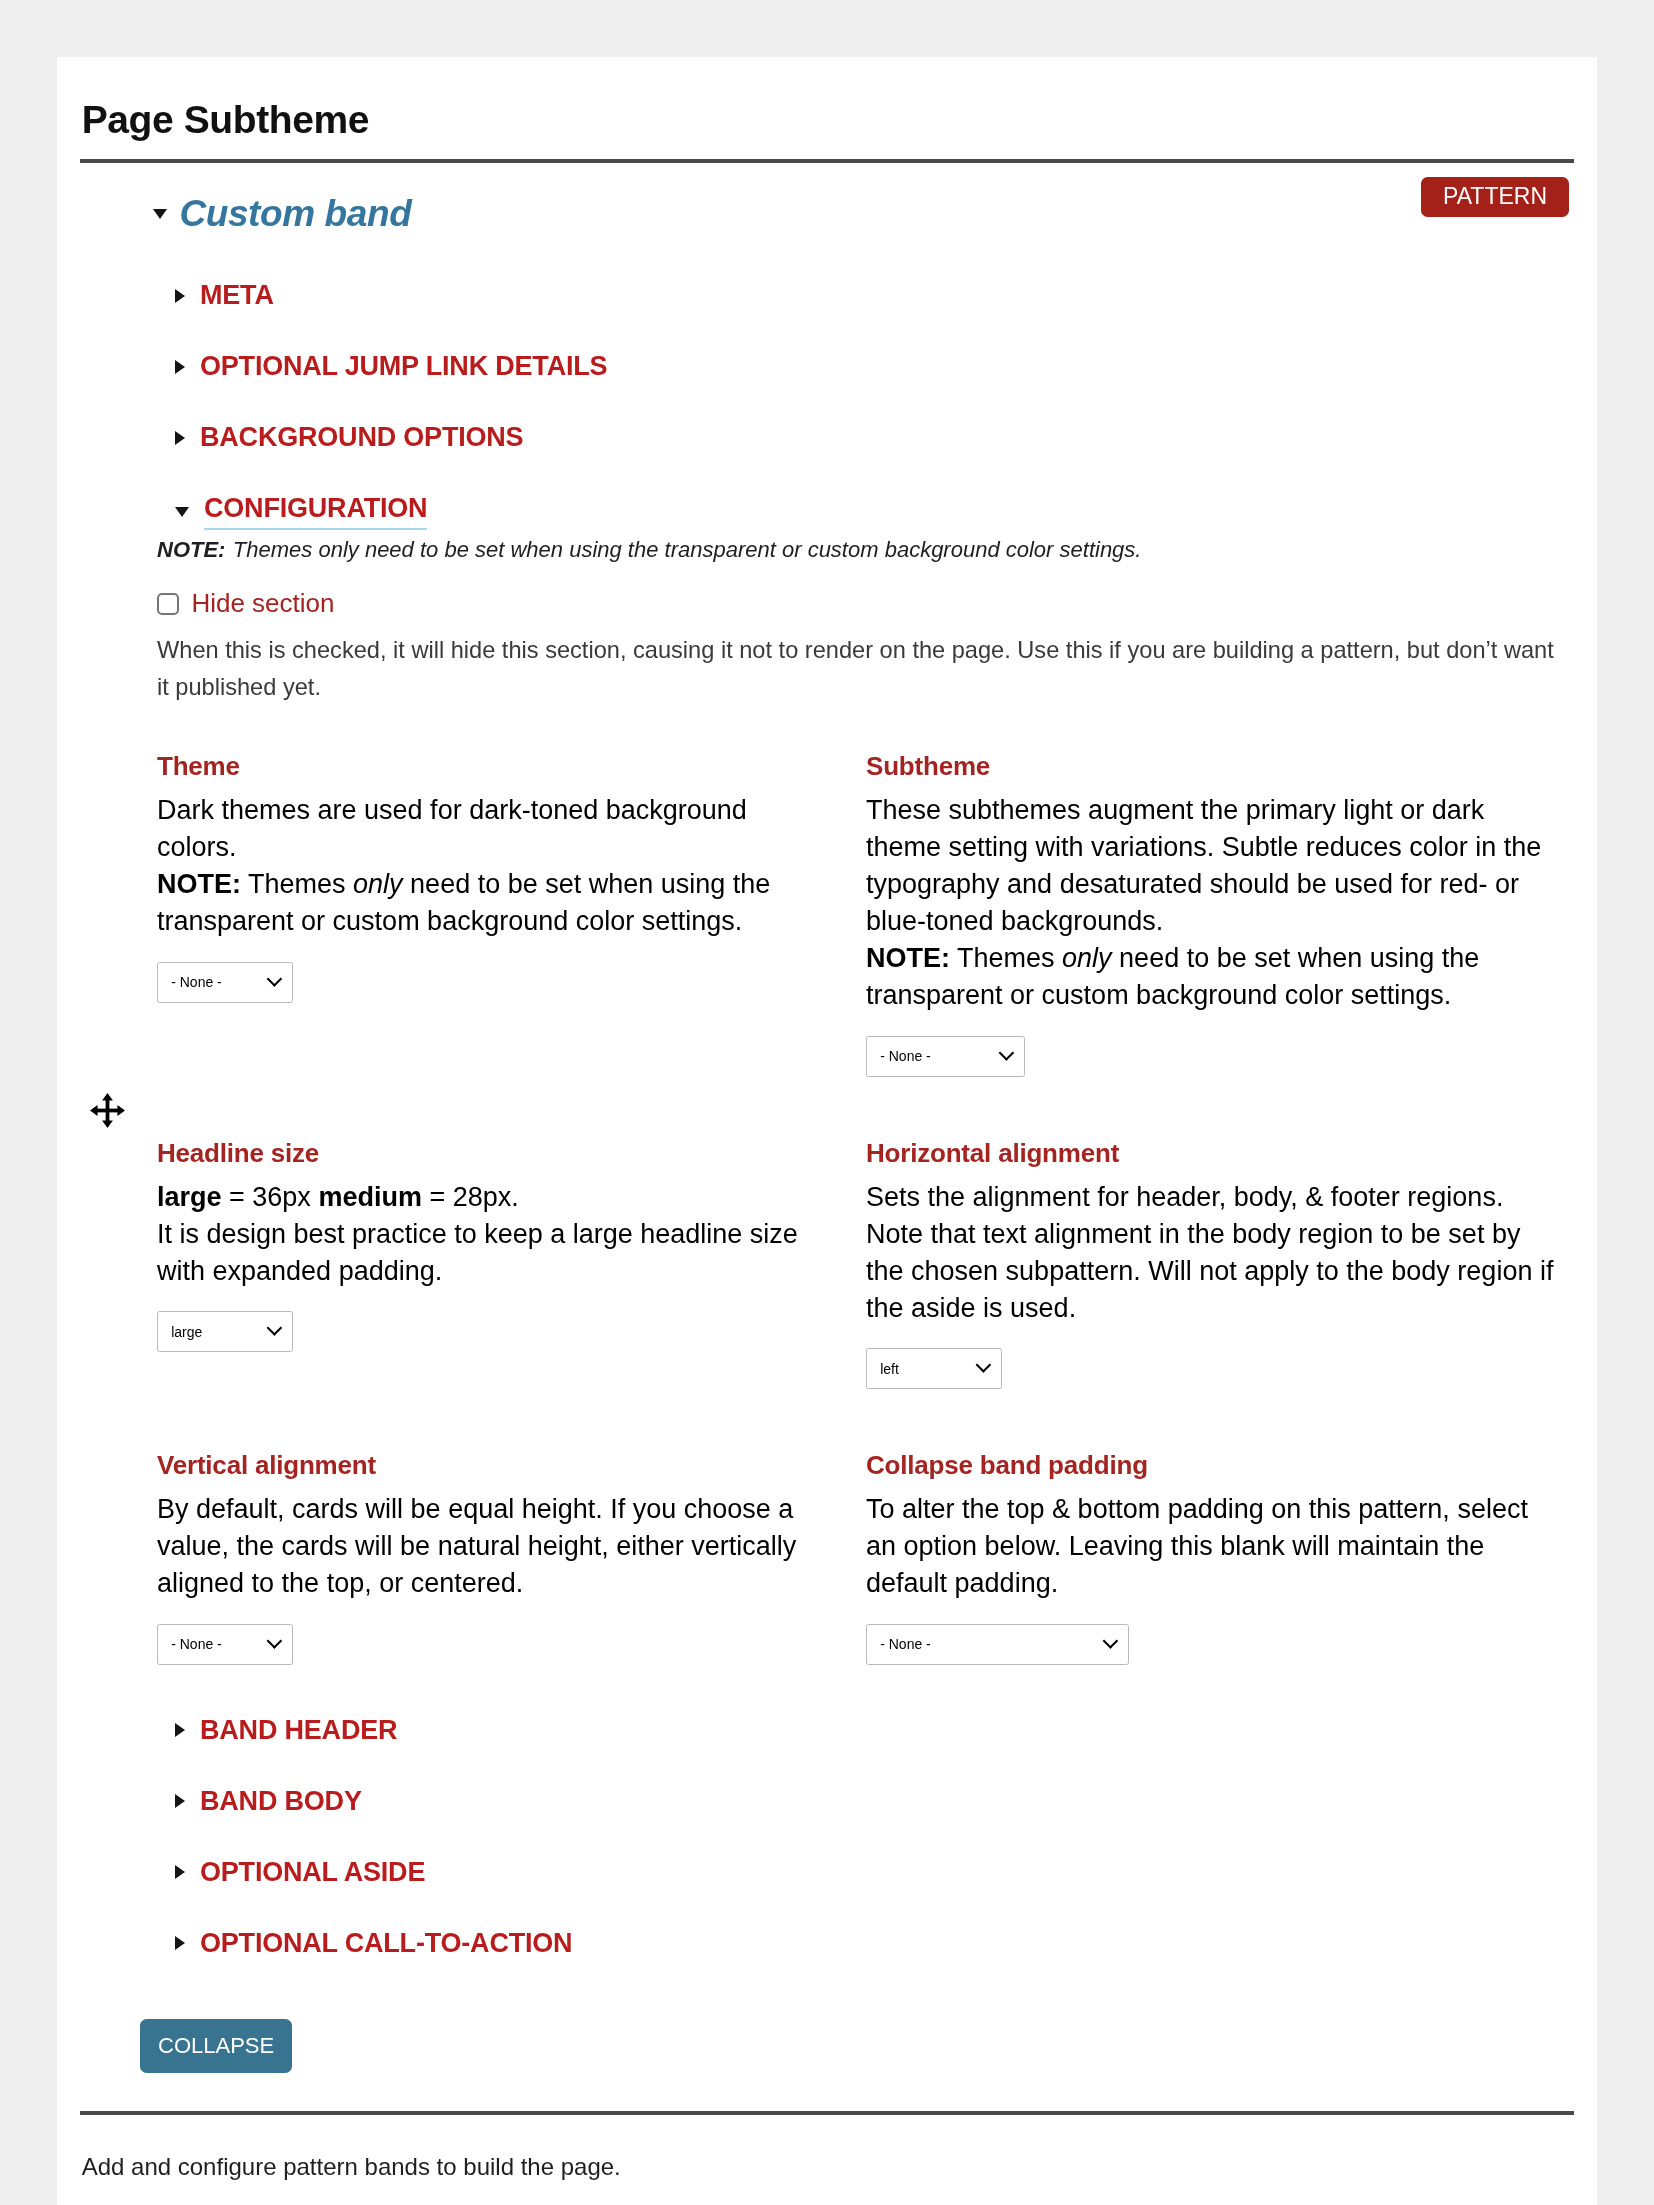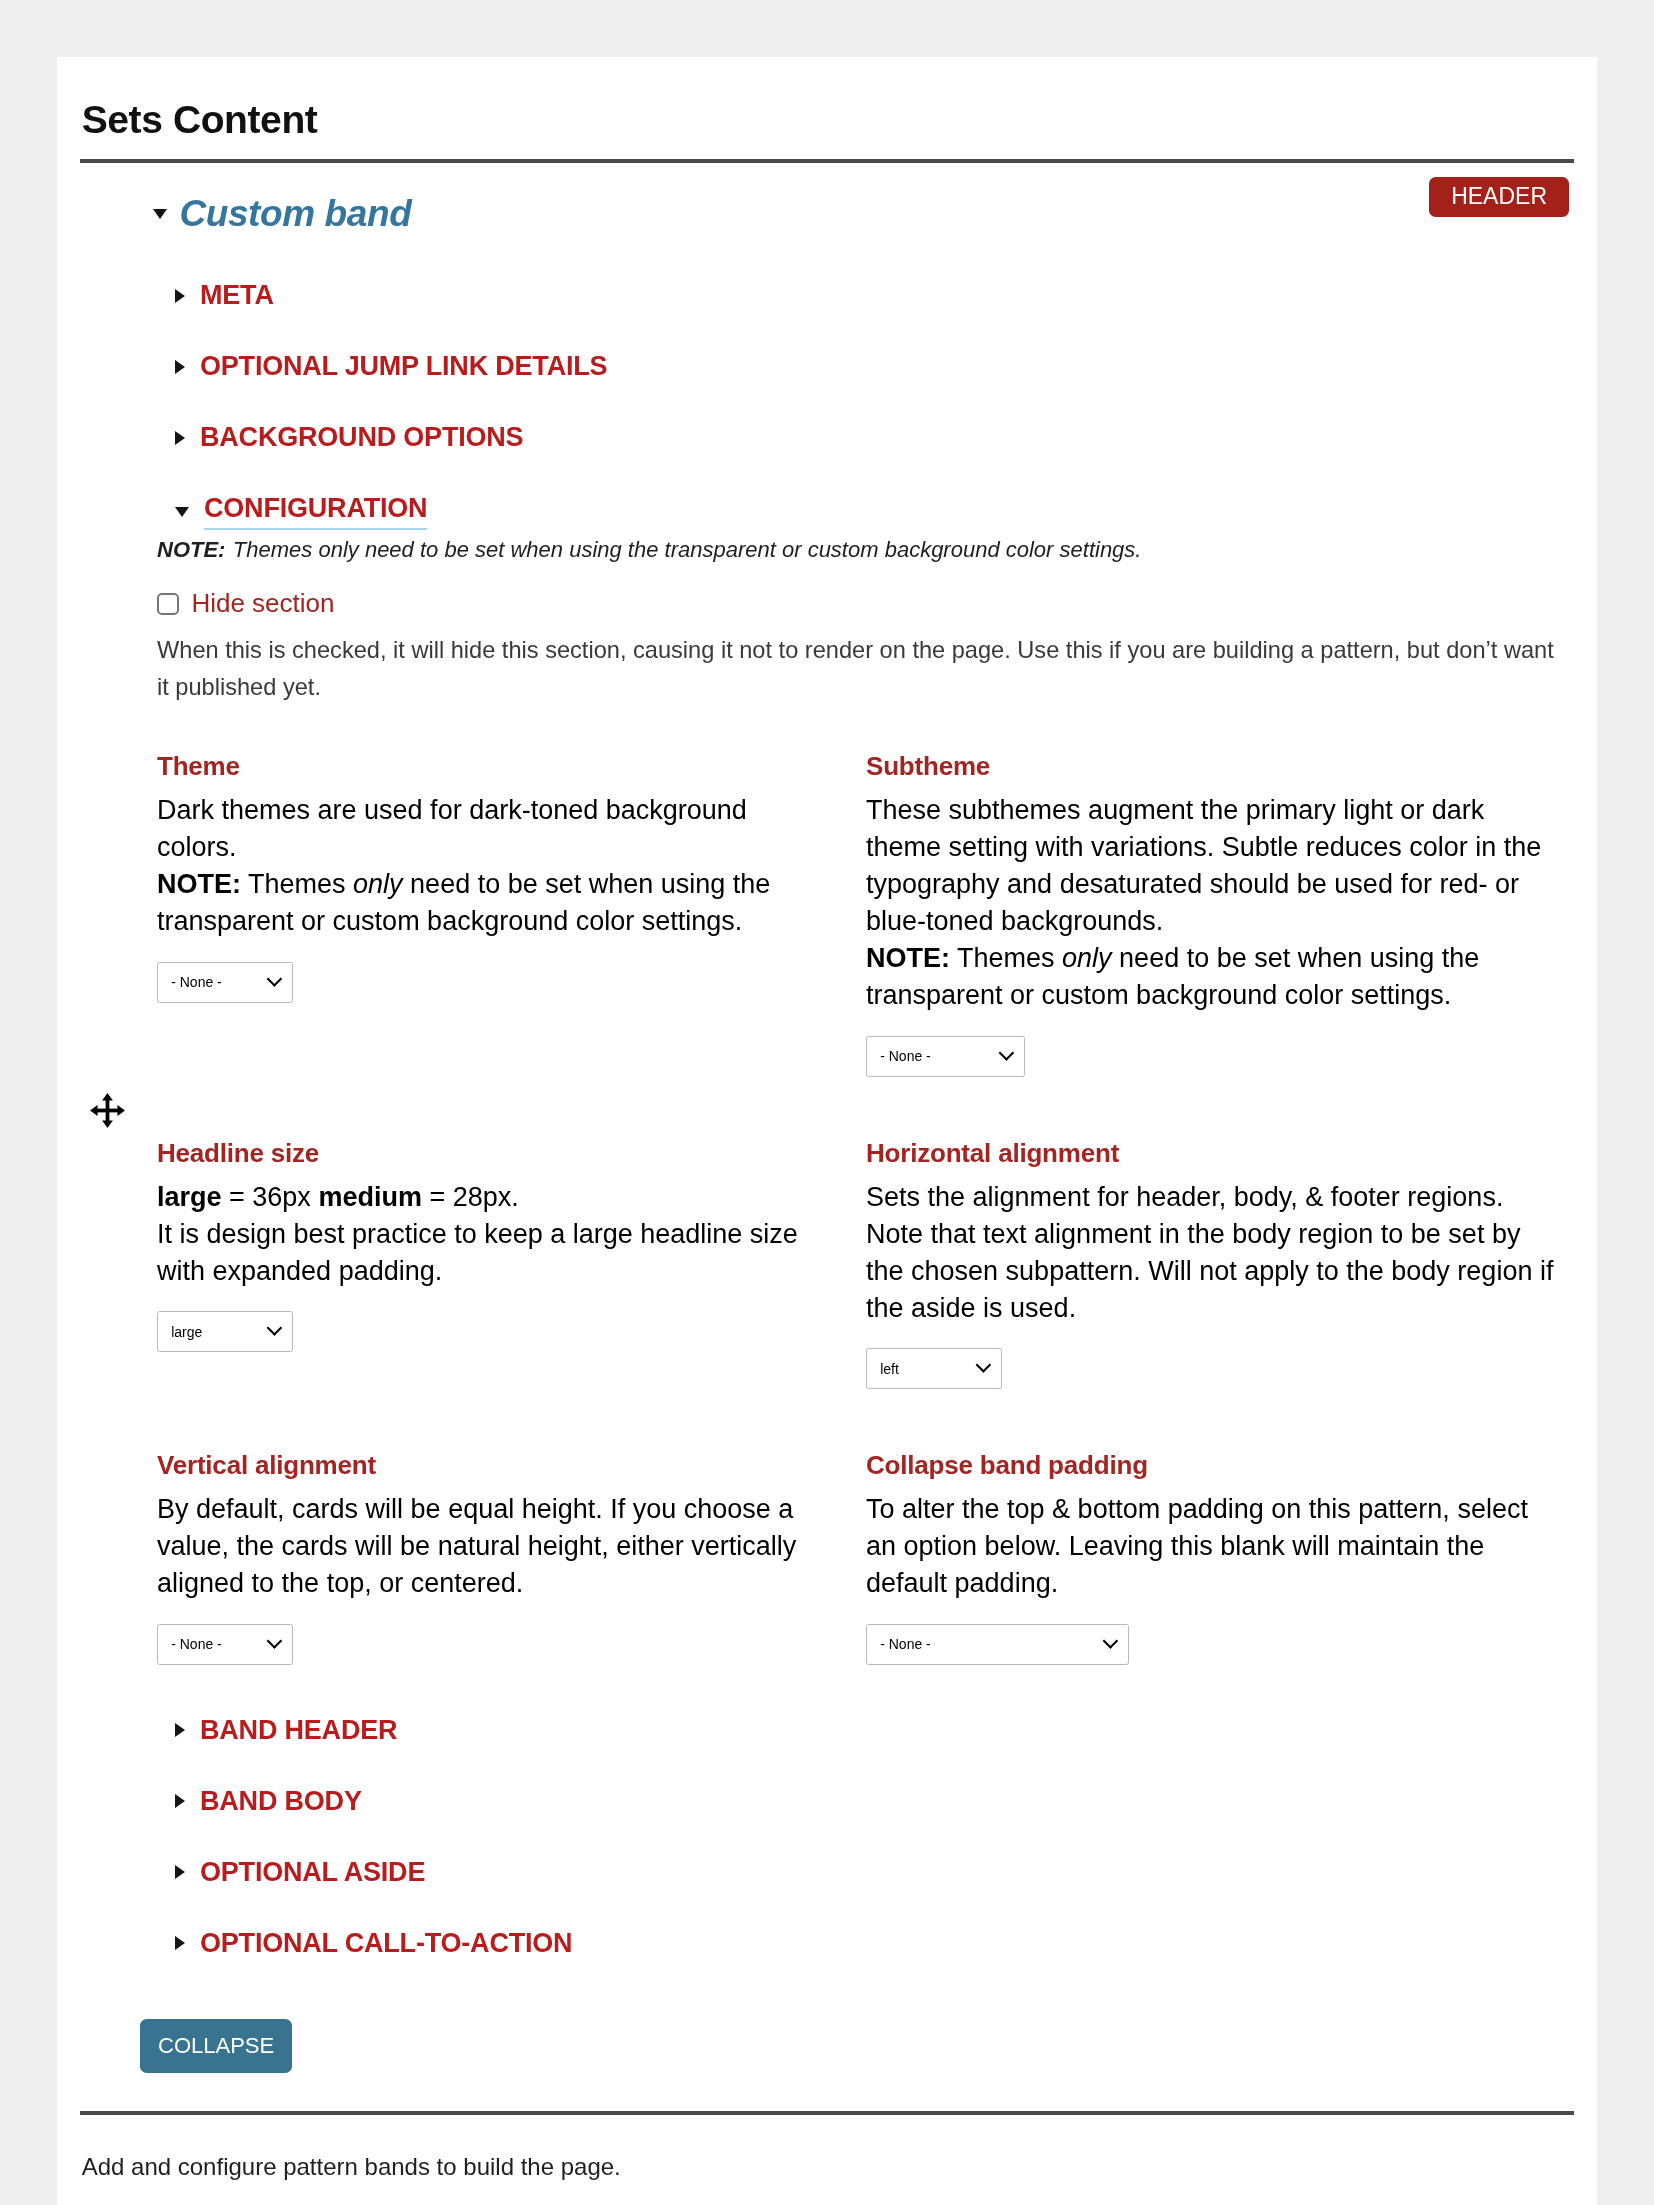--- a/index.html
+++ b/index.html
@@ -111,29 +111,29 @@
     background: #4a90e8; color: #fff; border: none; border-radius: 3px;
     font-family: inherit; font-size: 23px; cursor: pointer; letter-spacing: 0.2px;
   }
 </style>
 </head>
 <body>
 
 <div class="page">
   <div class="card">
 
-    <h1 class="page-title">Sets Content</h1>
+    <h1 class="page-title">Page Subtheme</h1>
     <div class="divider"></div>
 
     <div class="band">
       <div class="band-header">
         <span class="caret-down"></span>
         <a class="band-title">Custom band</a>
       </div>
-      <button class="remove-btn">HEADER</button>
+      <button class="remove-btn">PATTERN</button>
 
       <div class="links-block links-top" id="top-links">
   <div class="section-link">
     <span class="caret-right"></span>
     <span class="link-label">META</span>
   </div>
 
   <div class="section-link">
     <span class="caret-right"></span>
     <span class="link-label">OPTIONAL JUMP LINK DETAILS</span>

